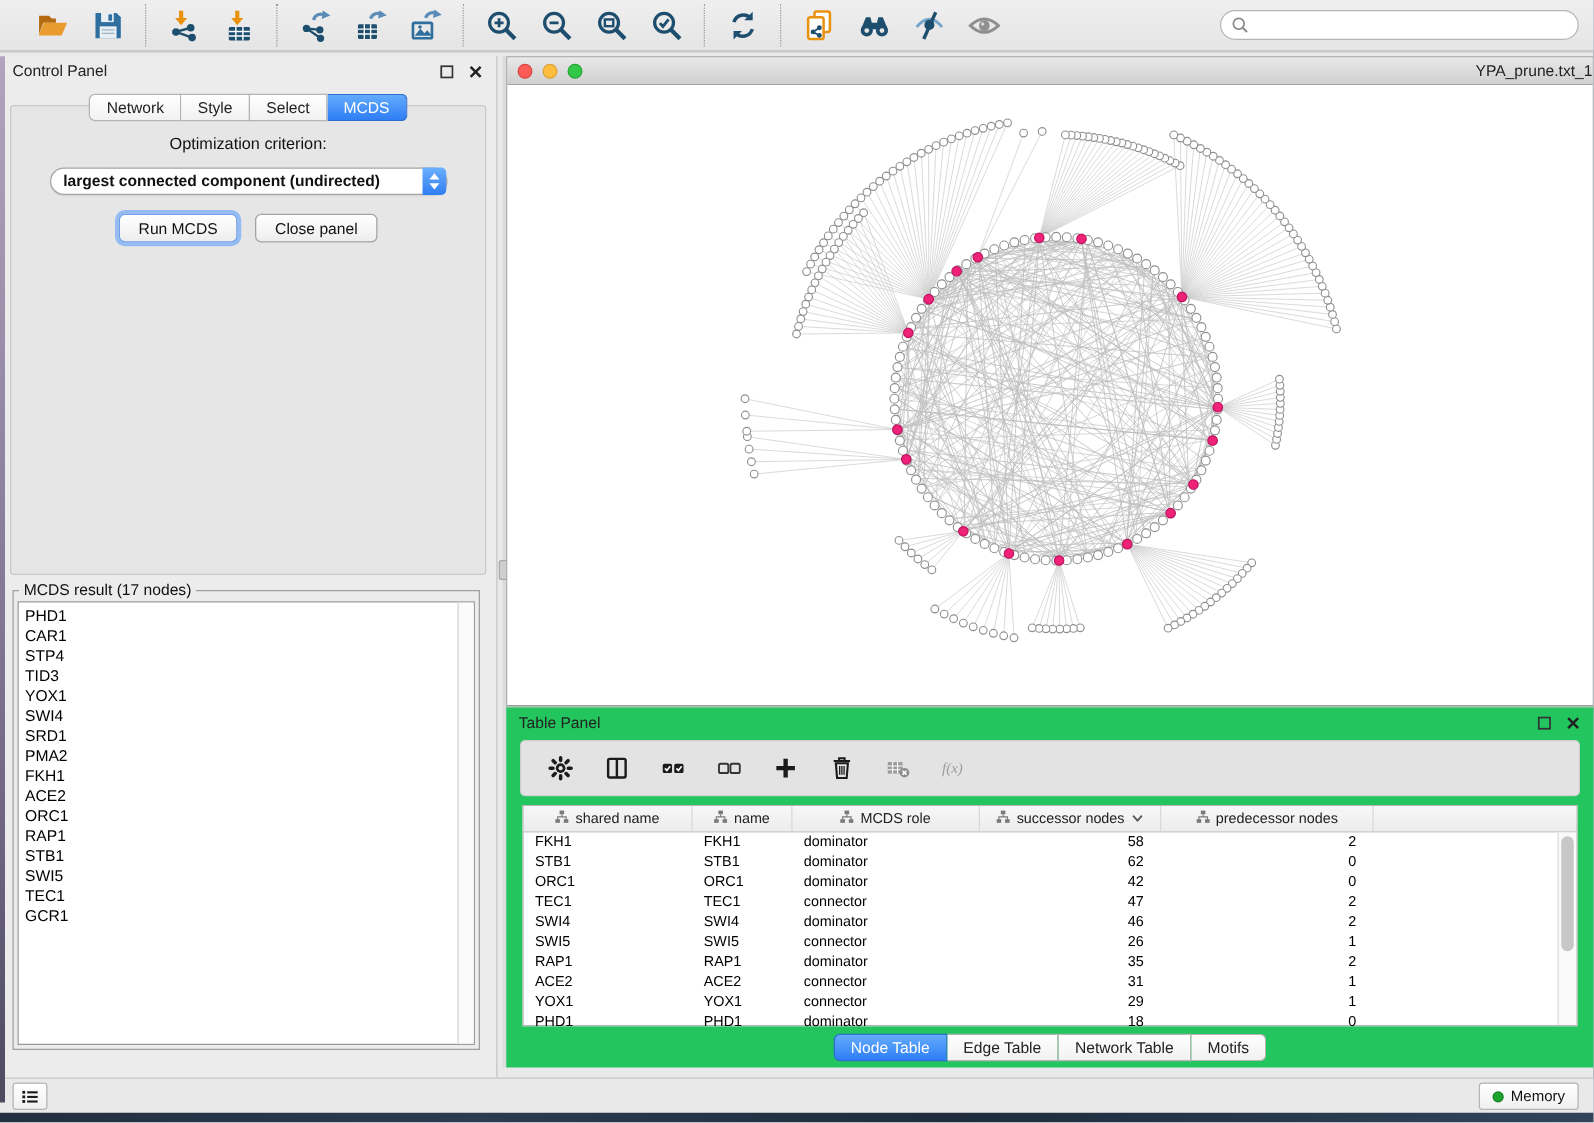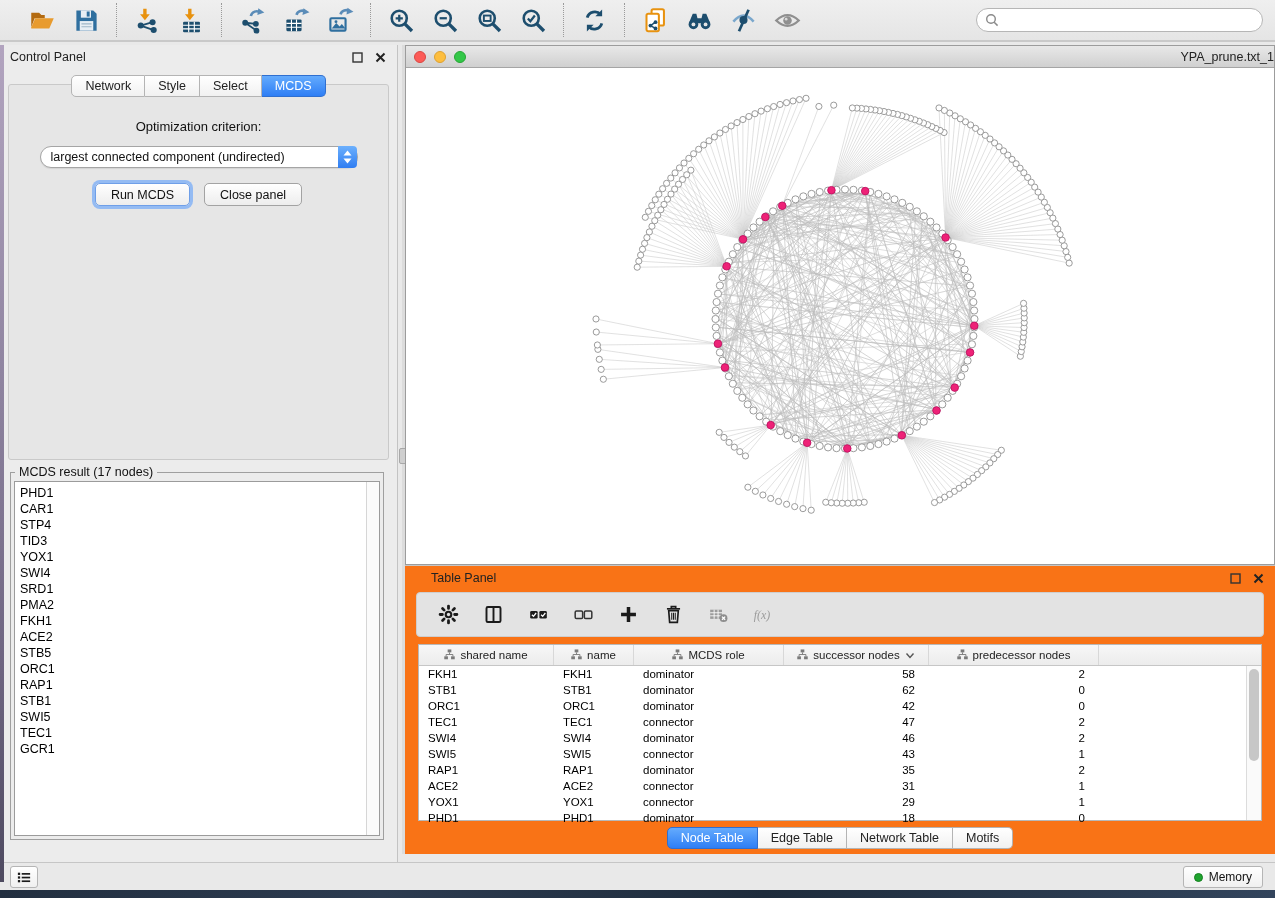--- a/index.html
+++ b/index.html
@@ -32,24 +32,24 @@
   .cpanel{position:absolute;left:0;top:45px;width:398px;height:817px;background:#ececec;
     border-right:1px solid #c3c3c3;}
   .cp-tabs{display:flex;justify-content:center;margin-top:6px;position:relative;z-index:2;}
   .seg{height:22px;line-height:20px;padding:0 13px;font-size:12.5px;background:linear-gradient(#ffffff,#f1f1f1);
     border:1px solid #b4b4b4;border-left:none;color:#222;cursor:pointer;}
   .seg:first-child{border-left:1px solid #b4b4b4;border-radius:5px 0 0 5px;}
   .seg:last-child{border-radius:0 5px 5px 0;}
   .seg.active{background:linear-gradient(#64abfd,#2e7ef5);color:#fff;border-color:#2f6fd0;}
   .cp-box{position:absolute;left:8px;right:8px;top:39px;height:376px;background:#e6e6e6;
     border:1px solid #c9c9c9;border-radius:3px;}
-  .opt-label{text-align:center;margin-top:34px;font-size:13px;color:#111;}
+  .opt-label{text-align:center;margin-top:22px;font-size:13px;color:#111;}
   .dropdown{position:relative;width:318px;height:22px;margin:12px auto 0;background:#fff;
     border:1px solid #a5a5a5;border-radius:11px;font-size:12.5px;line-height:20px;padding-left:10px;
-    color:#111;cursor:pointer;box-shadow:0 1px 1px rgba(0,0,0,.08);}
+    color:#111;cursor:pointer;box-shadow:0 1px 1px rgba(0,0,0,.08);font-weight:bold;}
   .dropdown .stepper{position:absolute;right:0;top:-1px;bottom:-1px;width:19px;border-radius:0 4px 4px 0;
     background:linear-gradient(#6cb0fd,#2f7df2);display:flex;flex-direction:column;align-items:center;justify-content:center;gap:2px;}
   .btn-row{display:flex;justify-content:center;gap:14px;margin-top:15px;}
   .mac-btn{height:23px;padding:0 15px;font-size:12.5px;font-family:"Liberation Sans",sans-serif;color:#111;
     background:linear-gradient(#ffffff,#ededed);border:1px solid #a3a3a3;border-radius:5px;cursor:pointer;}
   .mac-btn.focused{box-shadow:0 0 0 3px rgba(105,165,250,.65);border-color:#6f9fe8;text-align:right;}
   .result-box{position:absolute;left:10px;right:13px;top:420px;bottom:22px;border:1px solid #9f9f9f;
     margin:0;padding:0;}
   .result-box legend{font-size:12.5px;padding:0 4px;margin-left:4px;color:#111;}
   .result-inner{position:absolute;left:3px;right:3px;top:2px;bottom:3px;background:#fff;border:1px solid #9b9b9b;overflow:hidden;}
@@ -69,21 +69,21 @@
   .lights{display:flex;gap:8px;}
   .light{width:12px;height:12px;border-radius:50%;cursor:pointer;}
   .light.red{background:#fc5b57;border:1px solid #d94742;}
   .light.yellow{background:#fdbe3f;border:1px solid #dda131;}
   .light.green{background:#33c748;border:1px solid #27a535;}
   .net-title{position:absolute;left:0;right:0;text-align:right;font-size:12.5px;color:#222;}
   .netcanvas{position:absolute;left:0;top:22px;right:0;bottom:0;background:#fff;}
   .netcanvas svg{width:100%;height:100%;display:block;}
 
   
-  .tpanel{position:absolute;left:405px;top:565px;right:0;bottom:36px;background:#f97316;border-top:1px solid #c6c6c6;padding-left:16px;}
+  .tpanel{position:absolute;left:405px;top:565px;right:0;bottom:36px;background:#22c55e;border-top:1px solid #c6c6c6;}
   .ttoolbar{position:absolute;left:11px;right:11px;top:26px;height:45px;background:#e3e3e3;
     border:1px solid #cecece;border-radius:4px;display:flex;align-items:center;gap:21px;padding-left:19px;}
   .tpb{width:24px;height:24px;display:flex;align-items:center;justify-content:center;cursor:pointer;}
   .tpb svg{width:21px;height:21px;}
   .tpb.disabled{cursor:default;}
   .twrap{position:absolute;left:13px;right:13px;top:78px;bottom:33px;background:#fff;border:1px solid #b8b8b8;}
   .thead{display:flex;height:21px;background:linear-gradient(#f7f7f7,#ececec);border-bottom:1px solid #c6c6c6;}
   .th{display:flex;align-items:center;justify-content:center;gap:5px;font-size:11.5px;color:#222;
     border-right:1px solid #d8d8d8;height:100%;cursor:pointer;}
   .tbody .trow{display:flex;height:16px;}
@@ -305,21 +305,20 @@
               <div>PHD1</div>
               <div>CAR1</div>
               <div>STP4</div>
               <div>TID3</div>
               <div>YOX1</div>
               <div>SWI4</div>
               <div>SRD1</div>
               <div>PMA2</div>
               <div>FKH1</div>
               <div>ACE2</div>
-              <div>STB5</div>
               <div>ORC1</div>
               <div>RAP1</div>
               <div>STB1</div>
               <div>SWI5</div>
               <div>TEC1</div>
               <div>GCR1</div>
             </div>
           <div class="result-scroll"></div>
         </div>
       </fieldset>
@@ -1292,21 +1291,21 @@
               <span class="c left" style="width:135px">SWI4</span>
               <span class="c left" style="width:80px">SWI4</span>
               <span class="c left" style="width:150px">dominator</span>
               <span class="c right" style="width:145px">46</span>
               <span class="c right" style="width:170px">2</span>
             </div>
             <div class="trow">
               <span class="c left" style="width:135px">SWI5</span>
               <span class="c left" style="width:80px">SWI5</span>
               <span class="c left" style="width:150px">connector</span>
-              <span class="c right" style="width:145px">43</span>
+              <span class="c right" style="width:145px">26</span>
               <span class="c right" style="width:170px">1</span>
             </div>
             <div class="trow">
               <span class="c left" style="width:135px">RAP1</span>
               <span class="c left" style="width:80px">RAP1</span>
               <span class="c left" style="width:150px">dominator</span>
               <span class="c right" style="width:145px">35</span>
               <span class="c right" style="width:170px">2</span>
             </div>
             <div class="trow">

